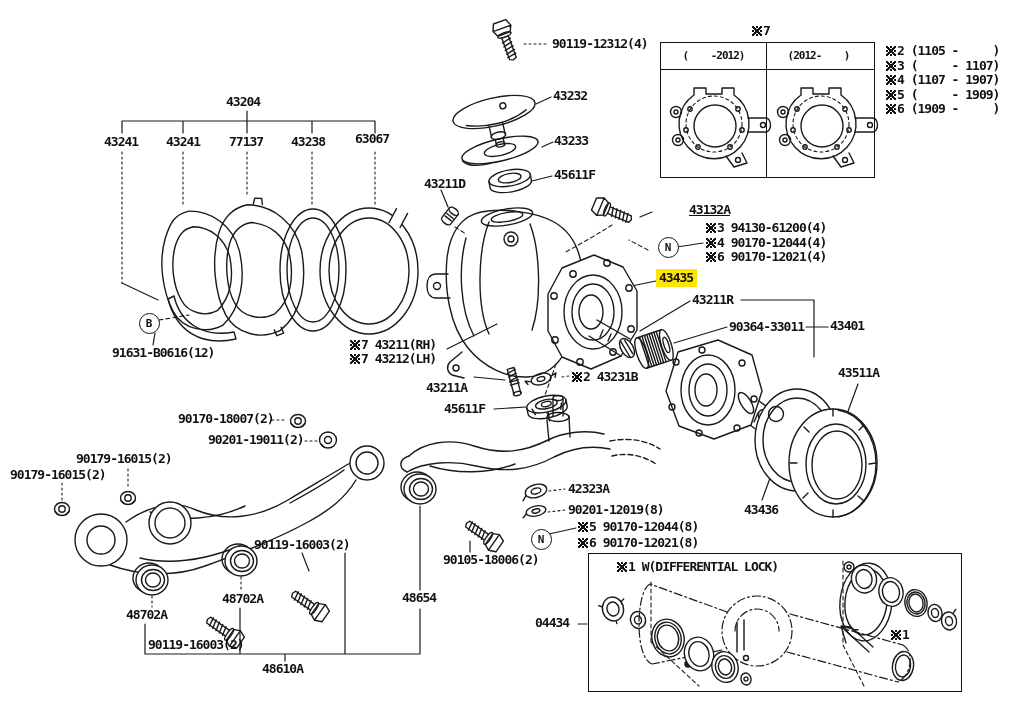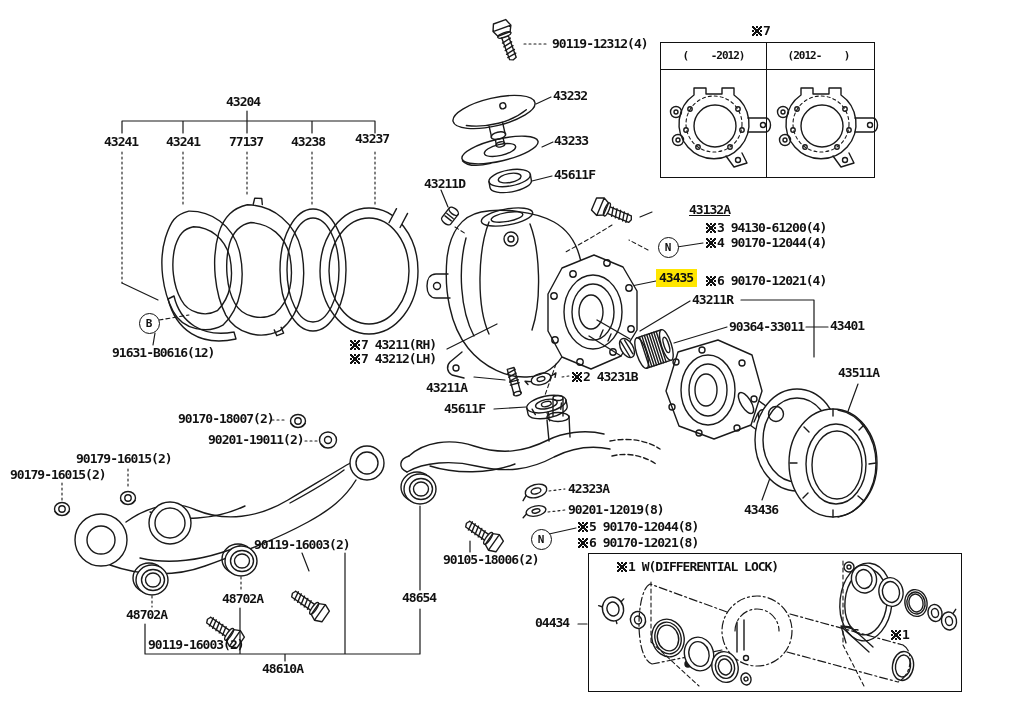--- a/index.html
+++ b/index.html
@@ -430,42 +430,49 @@
   </svg>
 
   <div class="variant-table">
     <div class="vt-divider-h"></div>
     <div class="vt-divider-v"></div>
     <div class="vt-col reftext" style="left:0">(    -2012)</div>
     <div class="vt-col reftext" style="left:105px">(2012-    )</div>
   </div>
   <div class="plabel reftext" style="left:752px;top:24px"><span class="ref"></span>7</div>
 
+  <div class="legend">
+      <div class="legend-item"><span class="ref"></span>2 (1105 -     )</div>
+      <div class="legend-item"><span class="ref"></span>3 (     - 1107)</div>
+      <div class="legend-item"><span class="ref"></span>4 (1107 - 1907)</div>
+      <div class="legend-item"><span class="ref"></span>5 (     - 1909)</div>
+      <div class="legend-item"><span class="ref"></span>6 (1909 -     )</div>
+    </div>
 
   <div class="diff-box"></div>
   <div class="plabel reftext" style="left:617px;top:560px"><span class="ref"></span>1 W(DIFFERENTIAL LOCK)</div>
   <div class="plabel reftext" style="left:891px;top:628px"><span class="ref"></span>1</div>
 
   <div>
       <div class="plabel" style="left: 552px; top: 37px;">90119-12312(4)</div>
       <div class="plabel" style="left: 553px; top: 89px;">43232</div>
       <div class="plabel" style="left: 554px; top: 134px;">43233</div>
       <div class="plabel" style="left: 554px; top: 168px;">45611F</div>
       <div class="plabel" style="left: 424px; top: 177px;">43211D</div>
       <div class="plabel" style="left: 226px; top: 95px;">43204</div>
       <div class="plabel" style="left: 104px; top: 135px;">43241</div>
       <div class="plabel" style="left: 166px; top: 135px;">43241</div>
       <div class="plabel" style="left: 229px; top: 135px;">77137</div>
       <div class="plabel" style="left: 291px; top: 135px;">43238</div>
-      <div class="plabel" style="left: 355px; top: 132px;">43237</div>
+      <div class="plabel" style="left: 355px; top: 132px;">63067</div>
       <div class="plabel" style="left: 112px; top: 346px;">91631-B0616(12)</div>
       <div class="plabel" style="left: 689px; top: 203px; text-decoration: underline;">43132A</div>
       <div class="plabel" style="left: 706px; top: 221px;"><span class="ref"></span>3 94130-61200(4)</div>
       <div class="plabel" style="left: 706px; top: 236px;"><span class="ref"></span>4 90170-12044(4)</div>
-      <div class="plabel" style="left: 706px; top: 250px; margin-top: 24px;"><span class="ref"></span>6 90170-12021(4)</div>
+      <div class="plabel" style="left: 706px; top: 250px;"><span class="ref"></span>6 90170-12021(4)</div>
       <div class="plabel hl" style="left: 659px; top: 271px;">43435</div>
       <div class="plabel" style="left: 692px; top: 293px;">43211R</div>
       <div class="plabel" style="left: 729px; top: 320px;">90364-33011</div>
       <div class="plabel" style="left: 830px; top: 319px;">43401</div>
       <div class="plabel" style="left: 838px; top: 366px;">43511A</div>
       <div class="plabel" style="left: 350px; top: 338px;"><span class="ref"></span>7 43211(RH)</div>
       <div class="plabel" style="left: 350px; top: 352px;"><span class="ref"></span>7 43212(LH)</div>
       <div class="plabel" style="left: 426px; top: 381px;">43211A</div>
       <div class="plabel" style="left: 572px; top: 370px;"><span class="ref"></span>2 43231B</div>
       <div class="plabel" style="left: 444px; top: 402px;">45611F</div>

